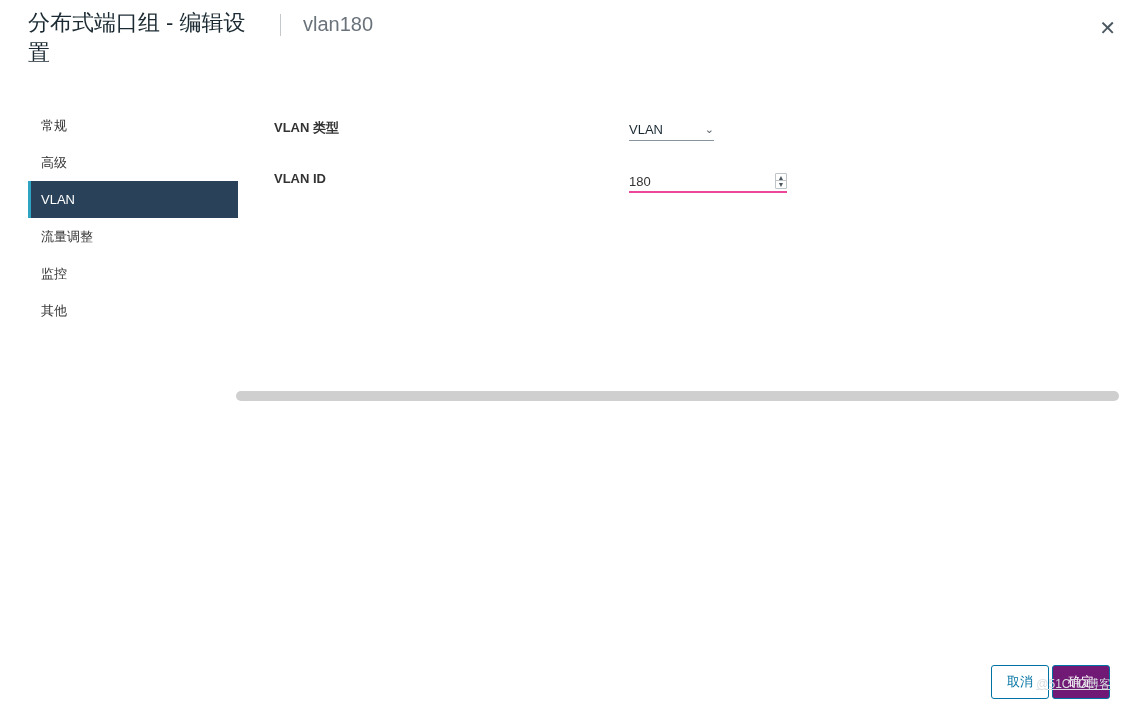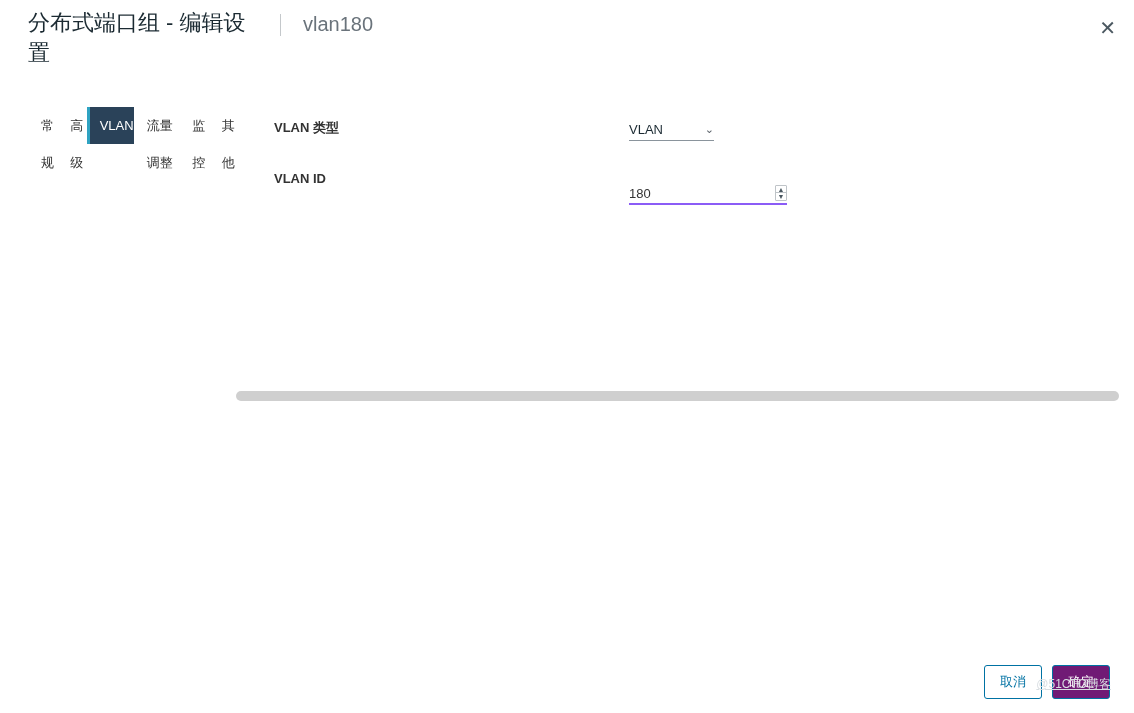--- a/index.html
+++ b/index.html
@@ -22,21 +22,21 @@
     }
     .header-subtitle {
       font-size: 20px; color: #6a737b; padding-top: 5px;
     }
     .close-icon {
       position: absolute; right: 18px; top: 18px;
       font-size: 20px; color: #4b5861; line-height: 1; cursor: pointer;
     }
     .body { display: flex; padding: 0 28px; height: 320px; }
     .sidebar {
-      width: 210px; display: flex; flex-direction: row;
+      width: 210px; display: flex; flex-direction: column;
       padding-top: 26px;
     }
     .sidebar-item {
       height: 37px; line-height: 37px; font-size: 13px;
       padding-left: 13px; color: #333; cursor: pointer;
     }
     .sidebar-item.active {
       background: #2a4259; color: #fff; position: relative;
     }
     .sidebar-item.active::before {
@@ -49,44 +49,44 @@
     .form-row { display: flex; align-items: flex-start; margin-bottom: 30px; }
     .form-label { width: 355px; font-size: 13px; color: #333; font-weight: 600; }
     .select-wrap {
       position: relative; border-bottom: 1px solid #8a949c;
       width: 85px; height: 22px; display: flex;
       align-items: center; justify-content: space-between; cursor: pointer;
     }
     .select-value { font-size: 13px; }
     .chev { font-size: 11px; color: #5a6169; }
     .number-wrap {
-      position: relative; border-bottom: 2px solid #8b5cf6;
+      position: relative; border-bottom: 2px solid #ec4899;
       width: 158px; height: 22px; display: flex;
-      align-items: center; justify-content: space-between; margin-top: 12px;
+      align-items: center; justify-content: space-between;
     }
     .number-input {
       border: none; outline: none; font-size: 13px; width: 120px;
       background: transparent; color: #333;
     }
     .stepper {
       display: flex; flex-direction: column; width: 12px;
       border: 1px solid #bfc4c8; border-radius: 1px;
     }
     .stepper span {
       height: 7px; font-size: 7px; line-height: 7px;
       text-align: center; color: #4b5861; cursor: pointer;
     }
     .stepper span:first-child { border-bottom: 1px solid #bfc4c8; }
     .scrollbar-track {
       position: absolute; left: -2px; right: -13px; bottom: 0;
       height: 10px; background: #cfcfcf; border-radius: 5px;
     }
     .footer {
       position: absolute; left: 0; right: 0; bottom: 0;
-      padding: 14px 24px; display: flex; justify-content: flex-end; gap: 10px;
+      padding: 14px 24px; display: flex; justify-content: flex-end; gap: 3px;
     }
     .btn {
       min-width: 58px; height: 34px; font-size: 13px;
       border: 1px solid #0072a3; border-radius: 3px;
       display: flex; align-items: center; justify-content: center;
       cursor: pointer; padding: 0 14px;
     }
     .btn-secondary { background: #fff; color: #0072a3; }
     .btn-primary { background: #701a75; color: #fff; }
     .watermark {

